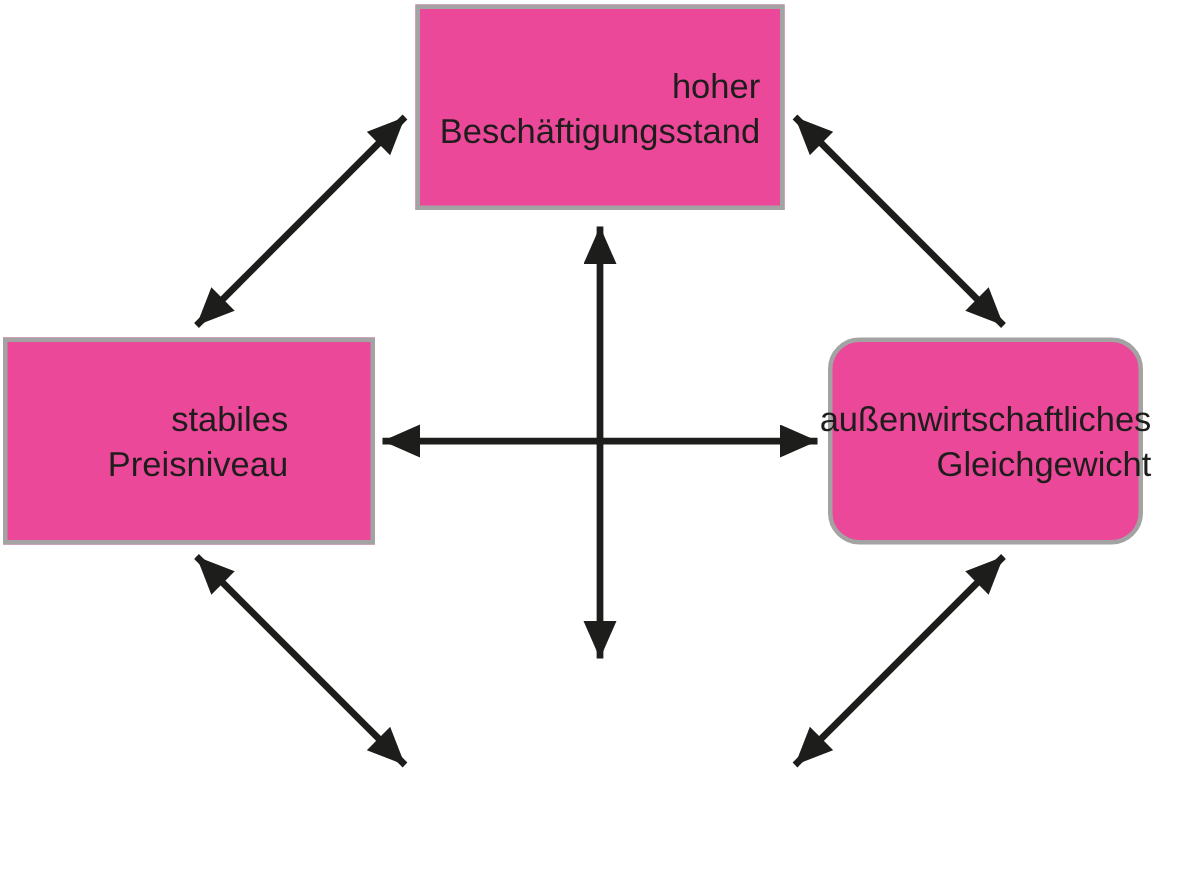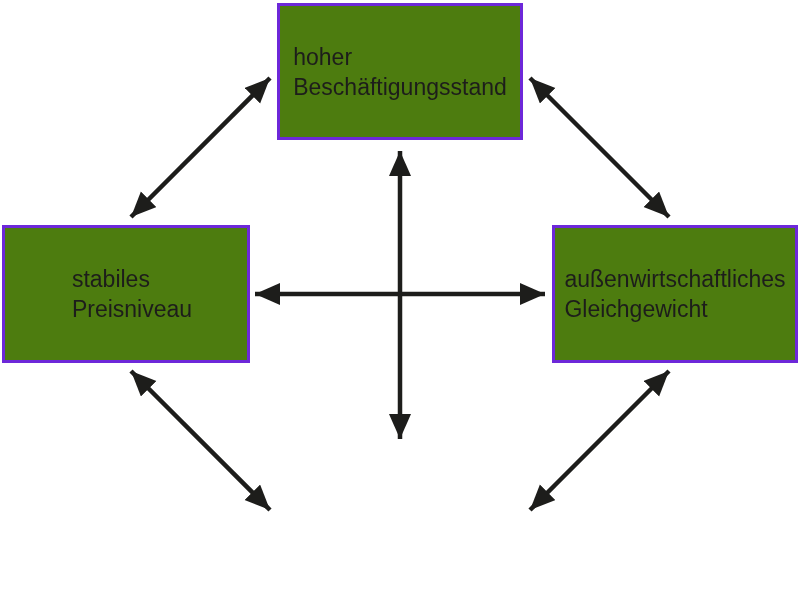--- a/index.html
+++ b/index.html
@@ -18,37 +18,37 @@
   .arrow-layer {
     position: absolute;
     left: 0;
     top: 0;
     width: 800px;
     height: 590px;
   }
   .node {
     position: absolute;
     box-sizing: border-box;
-    border: 3px solid #6d28d9;
-    background: #4d7c0f;
+    border: 3px solid #a3a3a3;
+    background: #ec4899;
     display: flex;
     align-items: center;
     justify-content: center;
-    text-align: left;
+    text-align: right;
   }
   .node-label {
     white-space: pre-line;
     font-size: 23px;
     line-height: 30px;
     color: #1d1d1b;
     padding: 0 4px;
   }
   .node-top    { left: 277px; top:   3px; width: 246px; height: 137px; }
   .node-left   { left:   2px; top: 225px; width: 248px; height: 138px; padding-left: 12px; }
-  .node-right  { left: 552px; top: 225px; width: 246px; height: 138px; }
+  .node-right  { left: 552px; top: 225px; width: 210px; height: 138px; border-radius: 21px; }
   .node-bottom { left: 277px; top: 448px; width: 246px; height: 137px; }
 </style>
 </head>
 <body>
 
 <div class="canvas">
 
   <svg class="arrow-layer" viewBox="0 0 800 590" xmlns="http://www.w3.org/2000/svg" aria-hidden="true">
     <defs>
       <marker id="ah" markerUnits="userSpaceOnUse" markerWidth="28" markerHeight="24" refX="25" refY="11" orient="auto-start-reverse">

